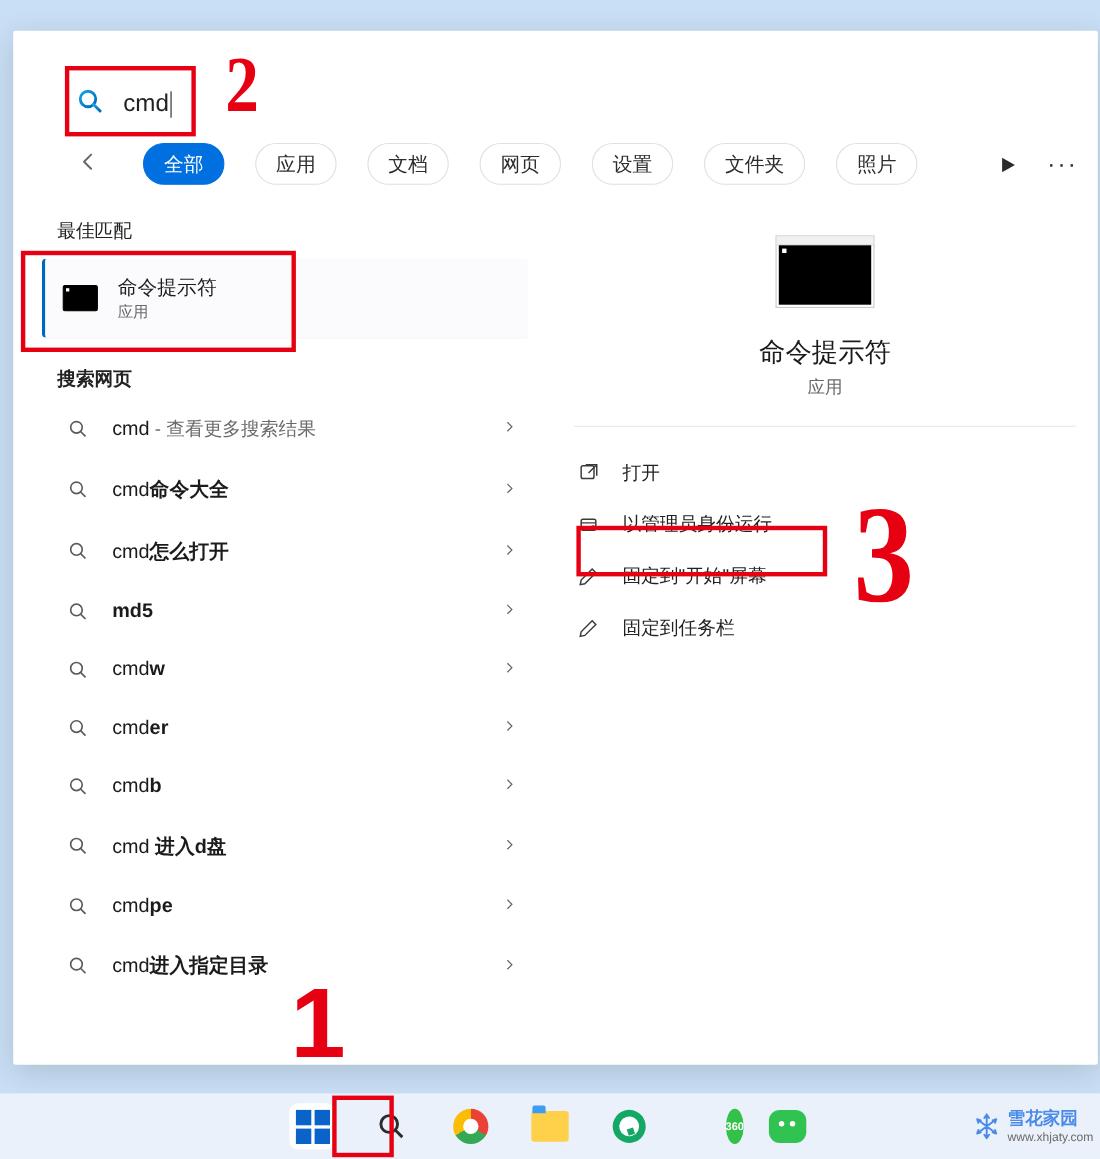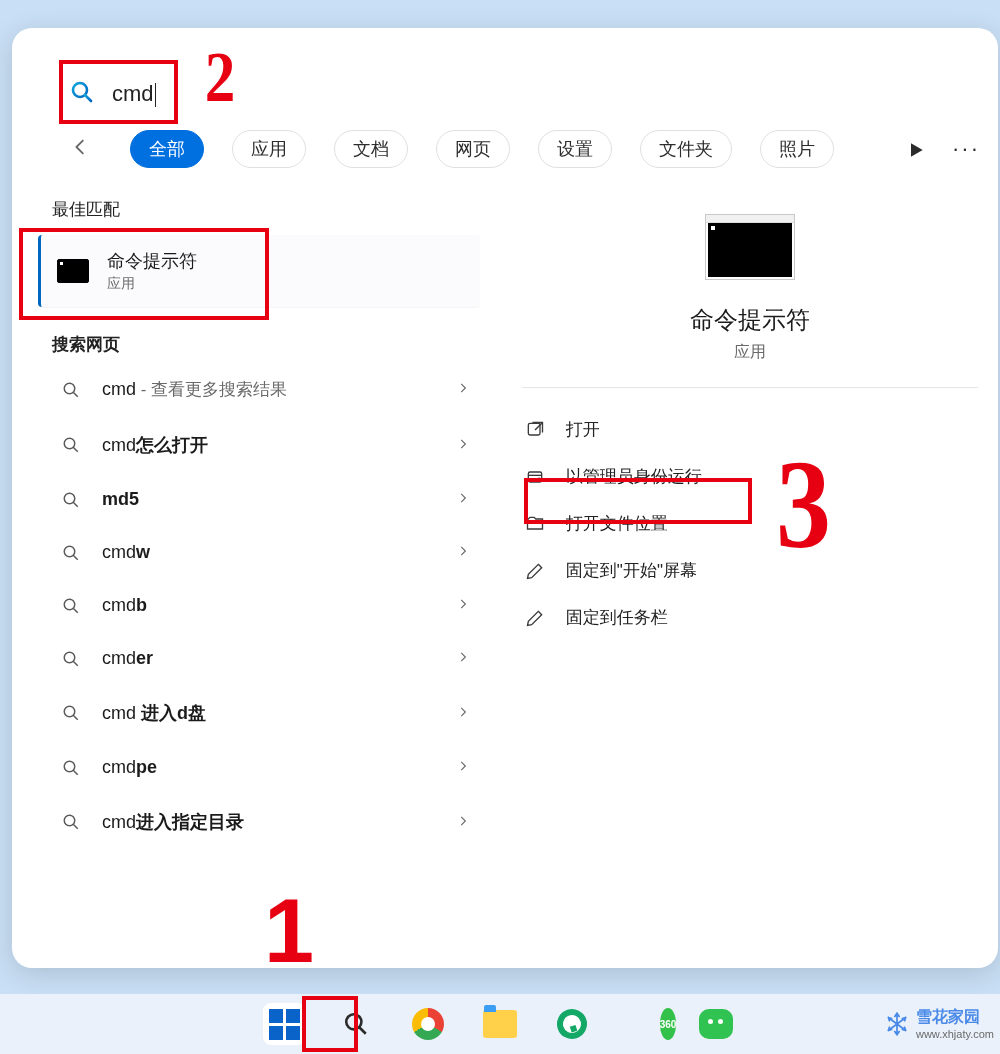--- a/index.html
+++ b/index.html
@@ -1,18 +1,18 @@
 <!DOCTYPE html>
 <html><head>
 <meta charset="utf-8">
 <style>
   * { margin:0; padding:0; box-sizing:border-box; font-family:"Segoe UI","Microsoft YaHei",Arial,sans-serif; }
   body { background:#c9dff5; width:1000px; height:1054px; position:relative; overflow:hidden; }
 
-  .window { position:absolute; left:12px; top:28px; width:986px; height:940px; background:#ffffff; border-radius:20px; box-shadow:0 6px 28px rgba(0,0,0,.14); overflow:hidden; }
+  .window { position:absolute; left:12px; top:28px; width:986px; height:940px; background:#ffffff; border-radius:2px; box-shadow:0 6px 28px rgba(0,0,0,.14); overflow:hidden; }
   .search-row { position:absolute; left:58px; top:46px; height:40px; display:flex; align-items:center; }
   .search-icon svg{ width:24px; height:24px; }
   .search-input { margin-left:18px; font-size:22px; border:none; outline:none; background:transparent; width:700px; color:#222; }
   .caret { display:inline-block; width:1px; height:24px; background:#222; margin-left:1px; animation:blink 1s steps(1) infinite; vertical-align:middle;}
   @keyframes blink{50%{opacity:0}}
   .search-redbox{position:absolute;left:47px;top:32px;width:119px;height:64px;border:4px solid #e60012;pointer-events:none;}
 
   .tabs { position:absolute; left:52px; top:102px; display:flex; align-items:flex-start; gap:28px; }
   .back-btn{ width:34px;height:34px; display:flex;align-items:center;justify-content:center;margin-right:4px;}
   .back-btn svg{width:22px;height:22px;stroke:#6a6a6a;}
@@ -149,20 +149,30 @@
     <span><span>cmd</span><span class="bold"></span><span class="suffix-light"> - 查看更多搜索结果</span></span>
     <span class="chev"><svg viewBox="0 0 24 24">
                 <path d="M9 5l7 7-7 7"></path>
               </svg></span>
           </div>
           <div class="web-item">
             <span class="sicon"><svg viewBox="0 0 24 24">
                 <circle cx="10" cy="10" r="7"></circle>
                 <line x1="15" y1="15" x2="21" y2="21"></line>
               </svg></span>
+    <span><span>cmd</span><span class="bold">命令大全</span><span class="suffix-light"></span></span>
+    <span class="chev"><svg viewBox="0 0 24 24">
+                <path d="M9 5l7 7-7 7"></path>
+              </svg></span>
+          </div>
+          <div class="web-item">
+            <span class="sicon"><svg viewBox="0 0 24 24">
+                <circle cx="10" cy="10" r="7"></circle>
+                <line x1="15" y1="15" x2="21" y2="21"></line>
+              </svg></span>
     <span><span>cmd</span><span class="bold">怎么打开</span><span class="suffix-light"></span></span>
     <span class="chev"><svg viewBox="0 0 24 24">
                 <path d="M9 5l7 7-7 7"></path>
               </svg></span>
           </div>
           <div class="web-item">
             <span class="sicon"><svg viewBox="0 0 24 24">
                 <circle cx="10" cy="10" r="7"></circle>
                 <line x1="15" y1="15" x2="21" y2="21"></line>
               </svg></span>
@@ -179,31 +189,31 @@
     <span><span>cmd</span><span class="bold">w</span><span class="suffix-light"></span></span>
     <span class="chev"><svg viewBox="0 0 24 24">
                 <path d="M9 5l7 7-7 7"></path>
               </svg></span>
           </div>
           <div class="web-item">
             <span class="sicon"><svg viewBox="0 0 24 24">
                 <circle cx="10" cy="10" r="7"></circle>
                 <line x1="15" y1="15" x2="21" y2="21"></line>
               </svg></span>
+    <span><span>cmd</span><span class="bold">er</span><span class="suffix-light"></span></span>
+    <span class="chev"><svg viewBox="0 0 24 24">
+                <path d="M9 5l7 7-7 7"></path>
+              </svg></span>
+          </div>
+          <div class="web-item">
+            <span class="sicon"><svg viewBox="0 0 24 24">
+                <circle cx="10" cy="10" r="7"></circle>
+                <line x1="15" y1="15" x2="21" y2="21"></line>
+              </svg></span>
     <span><span>cmd</span><span class="bold">b</span><span class="suffix-light"></span></span>
-    <span class="chev"><svg viewBox="0 0 24 24">
-                <path d="M9 5l7 7-7 7"></path>
-              </svg></span>
-          </div>
-          <div class="web-item">
-            <span class="sicon"><svg viewBox="0 0 24 24">
-                <circle cx="10" cy="10" r="7"></circle>
-                <line x1="15" y1="15" x2="21" y2="21"></line>
-              </svg></span>
-    <span><span>cmd</span><span class="bold">er</span><span class="suffix-light"></span></span>
     <span class="chev"><svg viewBox="0 0 24 24">
                 <path d="M9 5l7 7-7 7"></path>
               </svg></span>
           </div>
           <div class="web-item">
             <span class="sicon"><svg viewBox="0 0 24 24">
                 <circle cx="10" cy="10" r="7"></circle>
                 <line x1="15" y1="15" x2="21" y2="21"></line>
               </svg></span>
     <span><span>cmd </span><span class="bold">进入d盘</span><span class="suffix-light"></span></span>
@@ -259,28 +269,20 @@
                 <rect x="4" y="6" width="16" height="12" rx="2"></rect>
                 <path d="M4 10h16"></path>
                 <circle cx="17" cy="15" r="2.5" fill="#3a3a3a" stroke="none"></circle>
               </svg>
             </span>
             <span>以管理员身份运行</span>
           </div>
           <div class="action">
             <span class="aicon">
               <svg viewBox="0 0 24 24">
-                <path d="M3 7l3-3h5l2 2h8v12H3z"></path>
-              </svg>
-            </span>
-            <span>打开文件位置</span>
-          </div>
-          <div class="action">
-            <span class="aicon">
-              <svg viewBox="0 0 24 24">
                 <path d="M16 4l4 4-12 12-5 1 1-5z"></path>
               </svg>
             </span>
             <span>固定到"开始"屏幕</span>
           </div>
           <div class="action">
             <span class="aicon">
               <svg viewBox="0 0 24 24">
                 <path d="M16 4l4 4-12 12-5 1 1-5z"></path>
               </svg>

